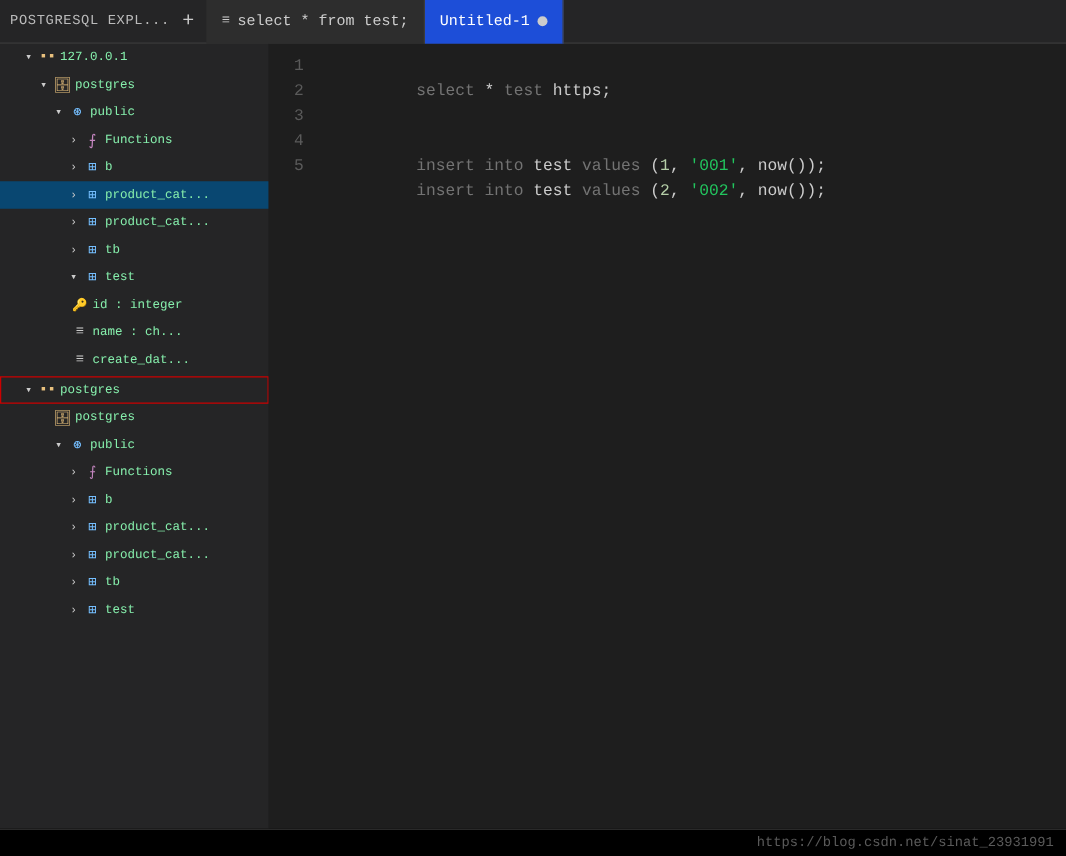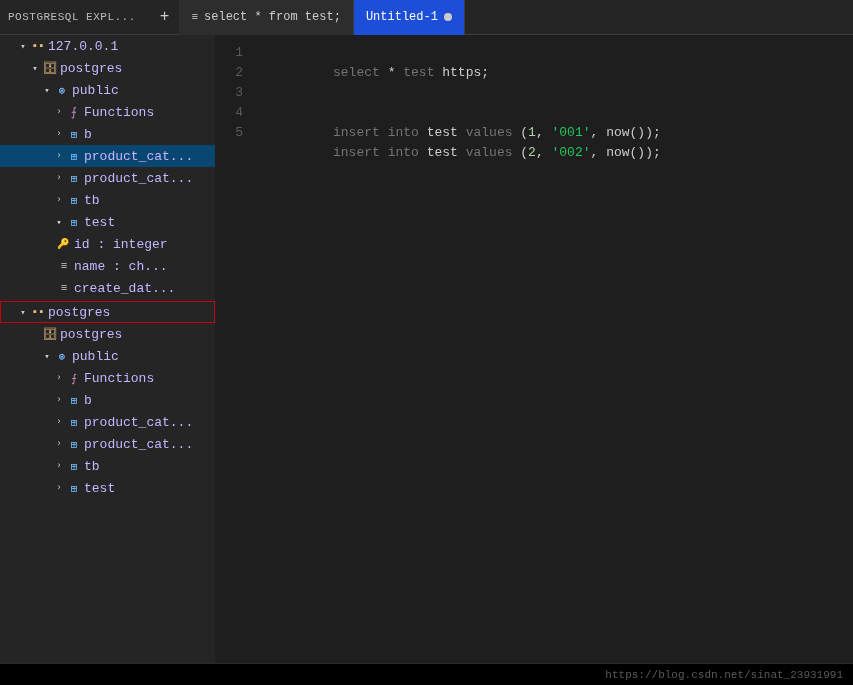--- a/index.html
+++ b/index.html
@@ -21,21 +21,21 @@
       height: 35px;
       display: flex;
       align-items: center;
       padding: 0 8px;
       flex-shrink: 0;
       border-bottom: 1px solid #3c3c3c;
     }
     .title-bar-left {
       display: flex;
       align-items: center;
-      gap: 20px;
+      gap: 6px;
       color: #cccccc;
       font-size: 12px;
     }
     .title-bar-left .plus-btn {
       color: #cccccc;
       font-size: 16px;
       cursor: pointer;
       margin-left: 4px;
     }
     .tab-area {
@@ -116,22 +116,22 @@
       height: 14px;
       display: inline-flex;
       align-items: center;
       justify-content: center;
       font-size: 9px;
       color: #cccccc;
       flex-shrink: 0;
     }
     .tree-label {
       margin-left: 2px;
-      font-size: 13px;
-      color: #c4b5fd;
+      font-size: 10px;
+      color: #86efac;
       overflow: hidden;
       text-overflow: ellipsis;
     }
     .indent-1 { padding-left: 16px; }
     .indent-2 { padding-left: 28px; }
     .indent-3 { padding-left: 40px; }
     .indent-4 { padding-left: 52px; }
 
     
     .icon-server { color: #e8c07d; }

